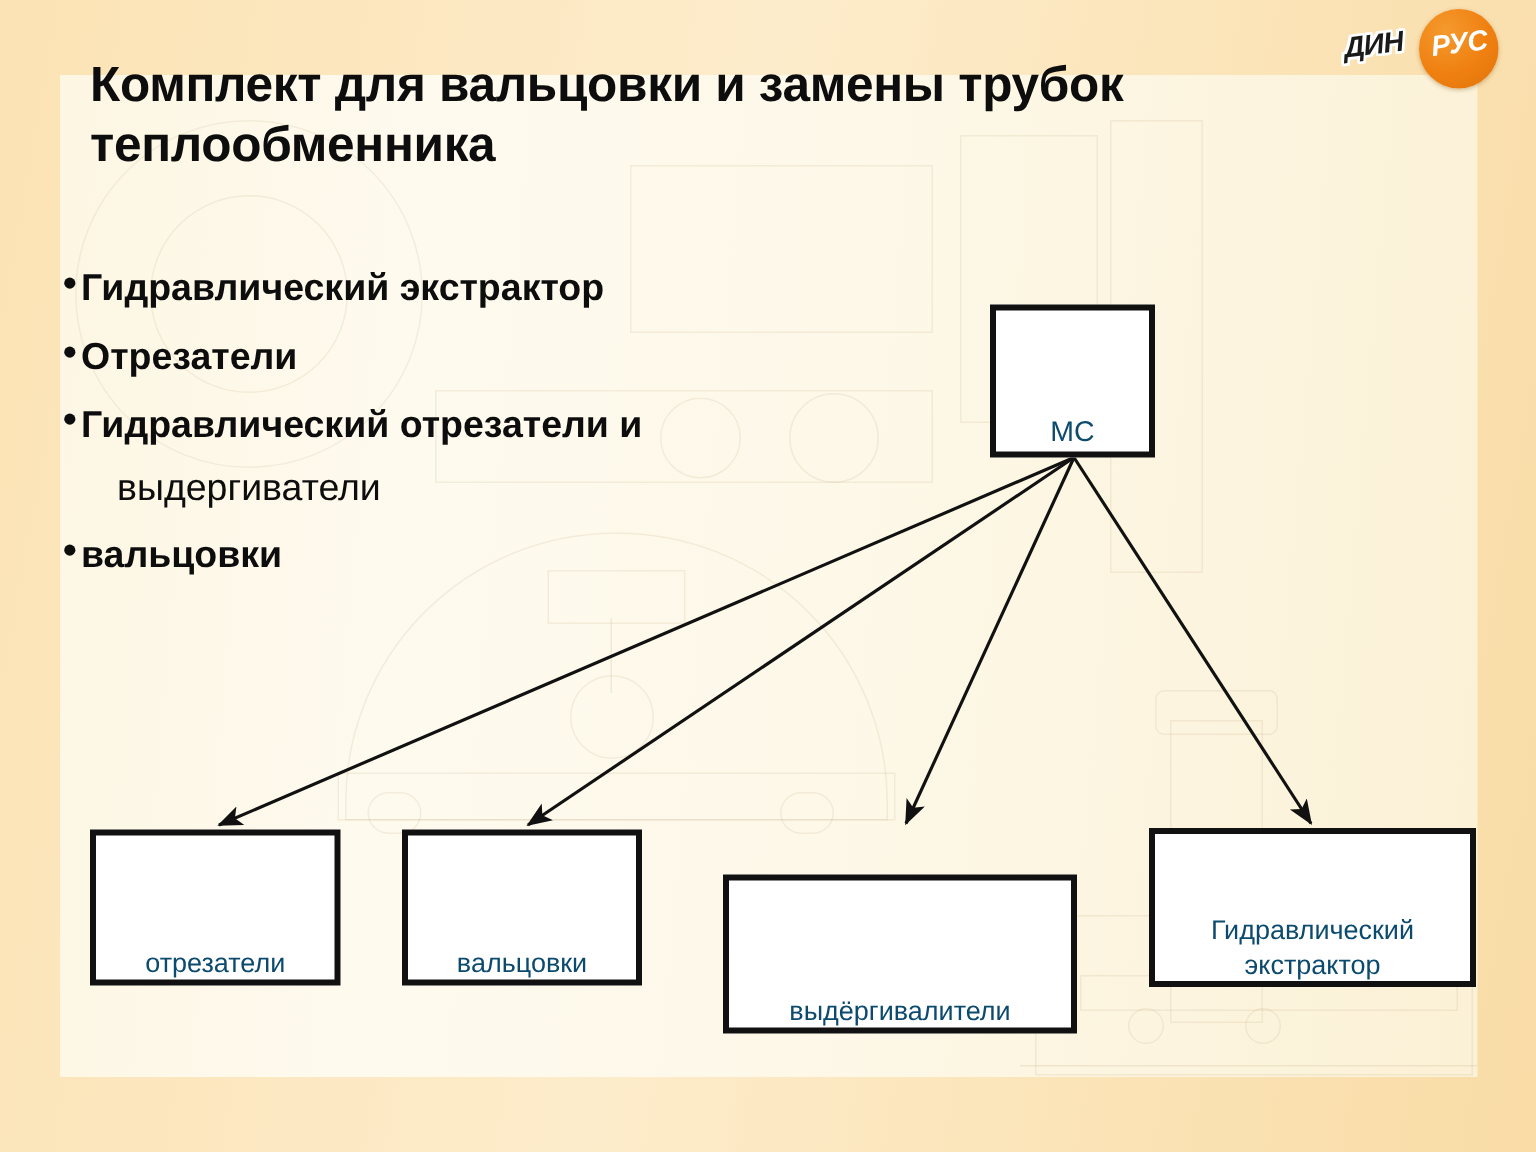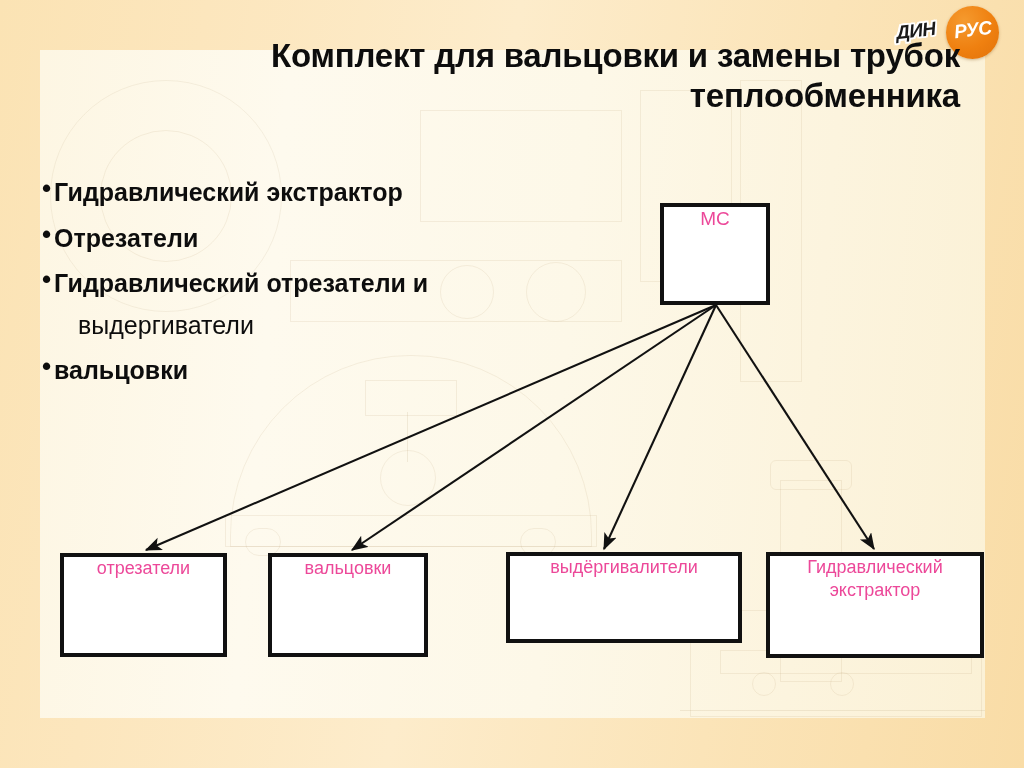--- a/index.html
+++ b/index.html
@@ -98,21 +98,21 @@
     letter-spacing: -0.3px;
     transform: rotate(-7deg);
   }
 
   
   #title {
     position: absolute;
     left: 60px;
     top: 36px;
     width: 900px;
-    text-align: right;
+    text-align: left;
     font-family: "Liberation Sans", sans-serif;
     font-size: 33px;
     font-weight: bold;
     line-height: 1.22;
     color: #0d0d0d;
     letter-spacing: -0.2px;
   }
 
   
   #bullets {
@@ -168,35 +168,35 @@
     width: 1024px;
     height: 768px;
     pointer-events: none;
   }
   .node {
     position: absolute;
     box-sizing: border-box;
     background: #ffffff;
     border: 4px solid #111111;
     display: flex;
-    align-items: flex-start;
+    align-items: flex-end;
     justify-content: center;
     text-align: center;
     font-family: "Liberation Sans", sans-serif;
-    color: #ec4899;
+    color: #0c4a6e;
     line-height: 1.25;
   }
   #node-root {
     left: 660px; top: 203px;
     width: 110px; height: 102px;
     font-size: 19px;
   }
   #node-otrez { left: 60px;  top: 553px; width: 167px; height: 104px; font-size: 18px; }
   #node-valts { left: 268px; top: 553px; width: 160px; height: 104px; font-size: 18px; }
-  #node-vyder { left: 482px; top: 552px; width: 236px; height: 91px; font-size: 18px; margin-left: 24px; }
+  #node-vyder { left: 482px; top: 583px; width: 236px; height: 106px; font-size: 18px; }
   #node-gidra { left: 766px; top: 552px; width: 218px; height: 106px; font-size: 18px; padding: 0 10px; }
 </style>
 </head>
 <body>
 
 <div id="slide">
 
   <div id="panel">
     <div class="wm" style="left:10px; top:30px; width:230px; height:230px; border-radius:50%; border-color:rgba(176,150,104,0.12);"></div>
     <div class="wm round soft" style="left:60px; top:80px; width:130px; height:130px;"></div>

